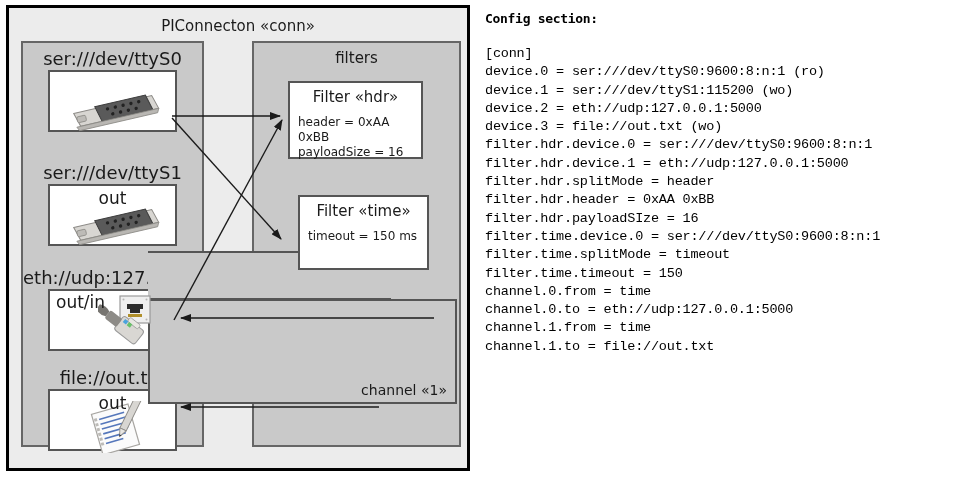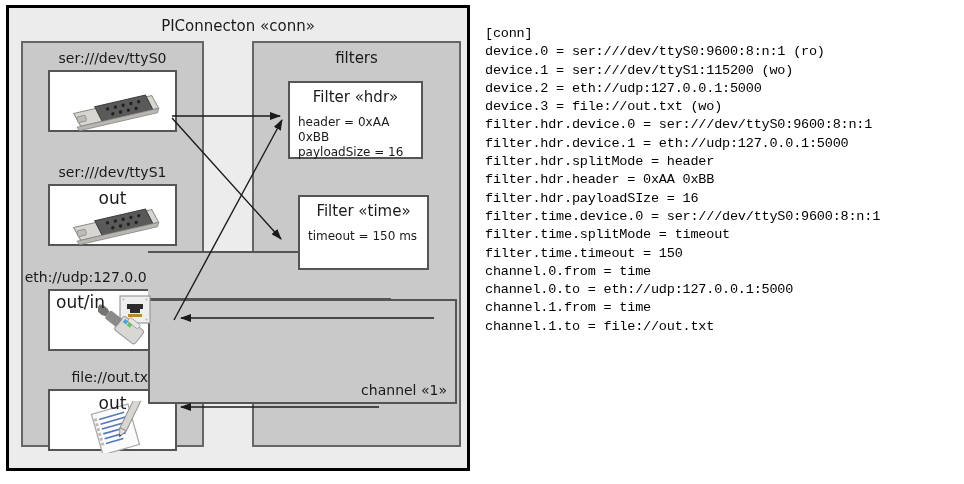--- a/index.html
+++ b/index.html
@@ -38,21 +38,21 @@
     left: 12px; top: 33px;
     width: 183px; height: 406px;
     background: #c9c9c9;
     border: 2px solid #666666;
     box-sizing: border-box;
   }
 
   .device-group { position: absolute; left: 0; width: 100%; }
   .device-label {
     text-align: center;
-    font-size: 14px;
+    font-size: 18px;
     color: #1a1a1a;
     line-height: 19px;
   }
   .device-box {
     position: relative;
     margin: 2px auto 0 auto;
     width: 129px; height: 62px;
     background: #ffffff;
     border: 2px solid #555555;
     box-sizing: border-box;
@@ -315,14 +315,15 @@
       <line x1="165" y1="312" x2="273" y2="112" marker-end="url(#ah)"></line>
 
       <line x1="425" y1="310" x2="172" y2="310" marker-end="url(#ah)"></line>
 
       <line x1="370" y1="399" x2="172" y2="399" marker-end="url(#ah)"></line>
     </g>
   </svg>
 </div>
 
 <div id="config-section">
+  <div id="config-heading">Config section:</div>
   <div id="config-lines"><div>[conn]</div><div>device.0 = ser:///dev/ttyS0:9600:8:n:1 (ro)</div><div>device.1 = ser:///dev/ttyS1:115200 (wo)</div><div>device.2 = eth://udp:127.0.0.1:5000</div><div>device.3 = file://out.txt (wo)</div><div>filter.hdr.device.0 = ser:///dev/ttyS0:9600:8:n:1</div><div>filter.hdr.device.1 = eth://udp:127.0.0.1:5000</div><div>filter.hdr.splitMode = header</div><div>filter.hdr.header = 0xAA 0xBB</div><div>filter.hdr.payloadSIze = 16</div><div>filter.time.device.0 = ser:///dev/ttyS0:9600:8:n:1</div><div>filter.time.splitMode = timeout</div><div>filter.time.timeout = 150</div><div>channel.0.from = time</div><div>channel.0.to = eth://udp:127.0.0.1:5000</div><div>channel.1.from = time</div><div>channel.1.to = file://out.txt</div></div>
 </div>
 
 </body></html>

